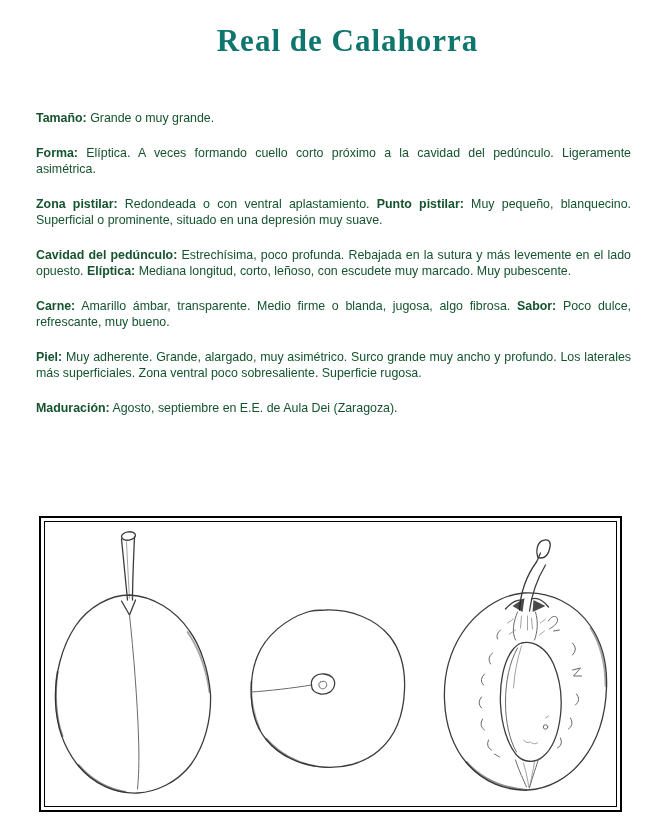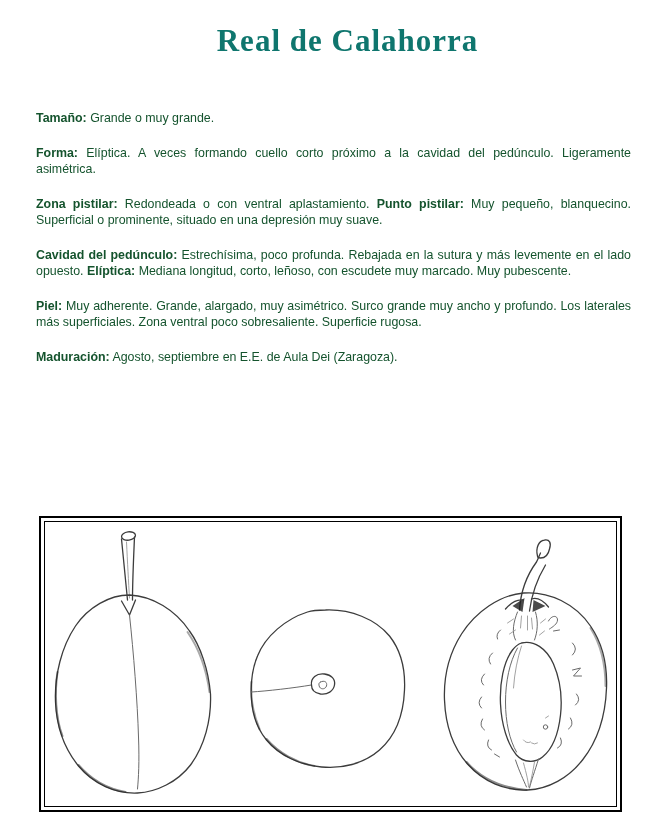--- a/index.html
+++ b/index.html
@@ -69,20 +69,21 @@
 
 <div class="page">
 
   <h1 class="title">Real de Calahorra</h1>
 
   <div class="body-text">
       <p class="para"><span class="b">Tamaño:</span><span> Grande o muy grande.</span></p>
       <p class="para"><span class="b">Forma:</span><span> Elíptica. A veces formando cuello corto próximo a la cavidad del pedúnculo. Ligeramente asimétrica.</span></p>
       <p class="para"><span class="b">Zona pistilar:</span><span> Redondeada o con ventral aplastamiento. </span><span class="b">Punto pistilar:</span><span> Muy pequeño, blanquecino. Superficial o prominente, situado en una depresión muy suave.</span></p>
       <p class="para"><span class="b">Cavidad del pedúnculo:</span><span> Estrechísima, poco profunda. Rebajada en la sutura y más levemente en el lado opuesto. </span><span class="b">Elíptica:</span><span> Mediana longitud, corto, leñoso, con escudete muy marcado. Muy pubescente.</span></p>
+      <p class="para"><span class="b">Carne:</span><span> Amarillo ámbar, transparente. Medio firme o blanda, jugosa, algo fibrosa. </span><span class="b">Sabor:</span><span> Poco dulce, refrescante, muy bueno.</span></p>
       <p class="para"><span class="b">Piel:</span><span> Muy adherente. Grande, alargado, muy asimétrico. Surco grande muy ancho y profundo. Los laterales más superficiales. Zona ventral poco sobresaliente. Superficie rugosa.</span></p>
       <p class="para"><span class="b">Maduración:</span><span> Agosto, septiembre en E.E. de Aula Dei (Zaragoza).</span></p>
     </div>
 
   <div class="figure-outer">
     <div class="figure-inner">
       <svg viewBox="0 0 570 284">
 
         <g>
           <g>

